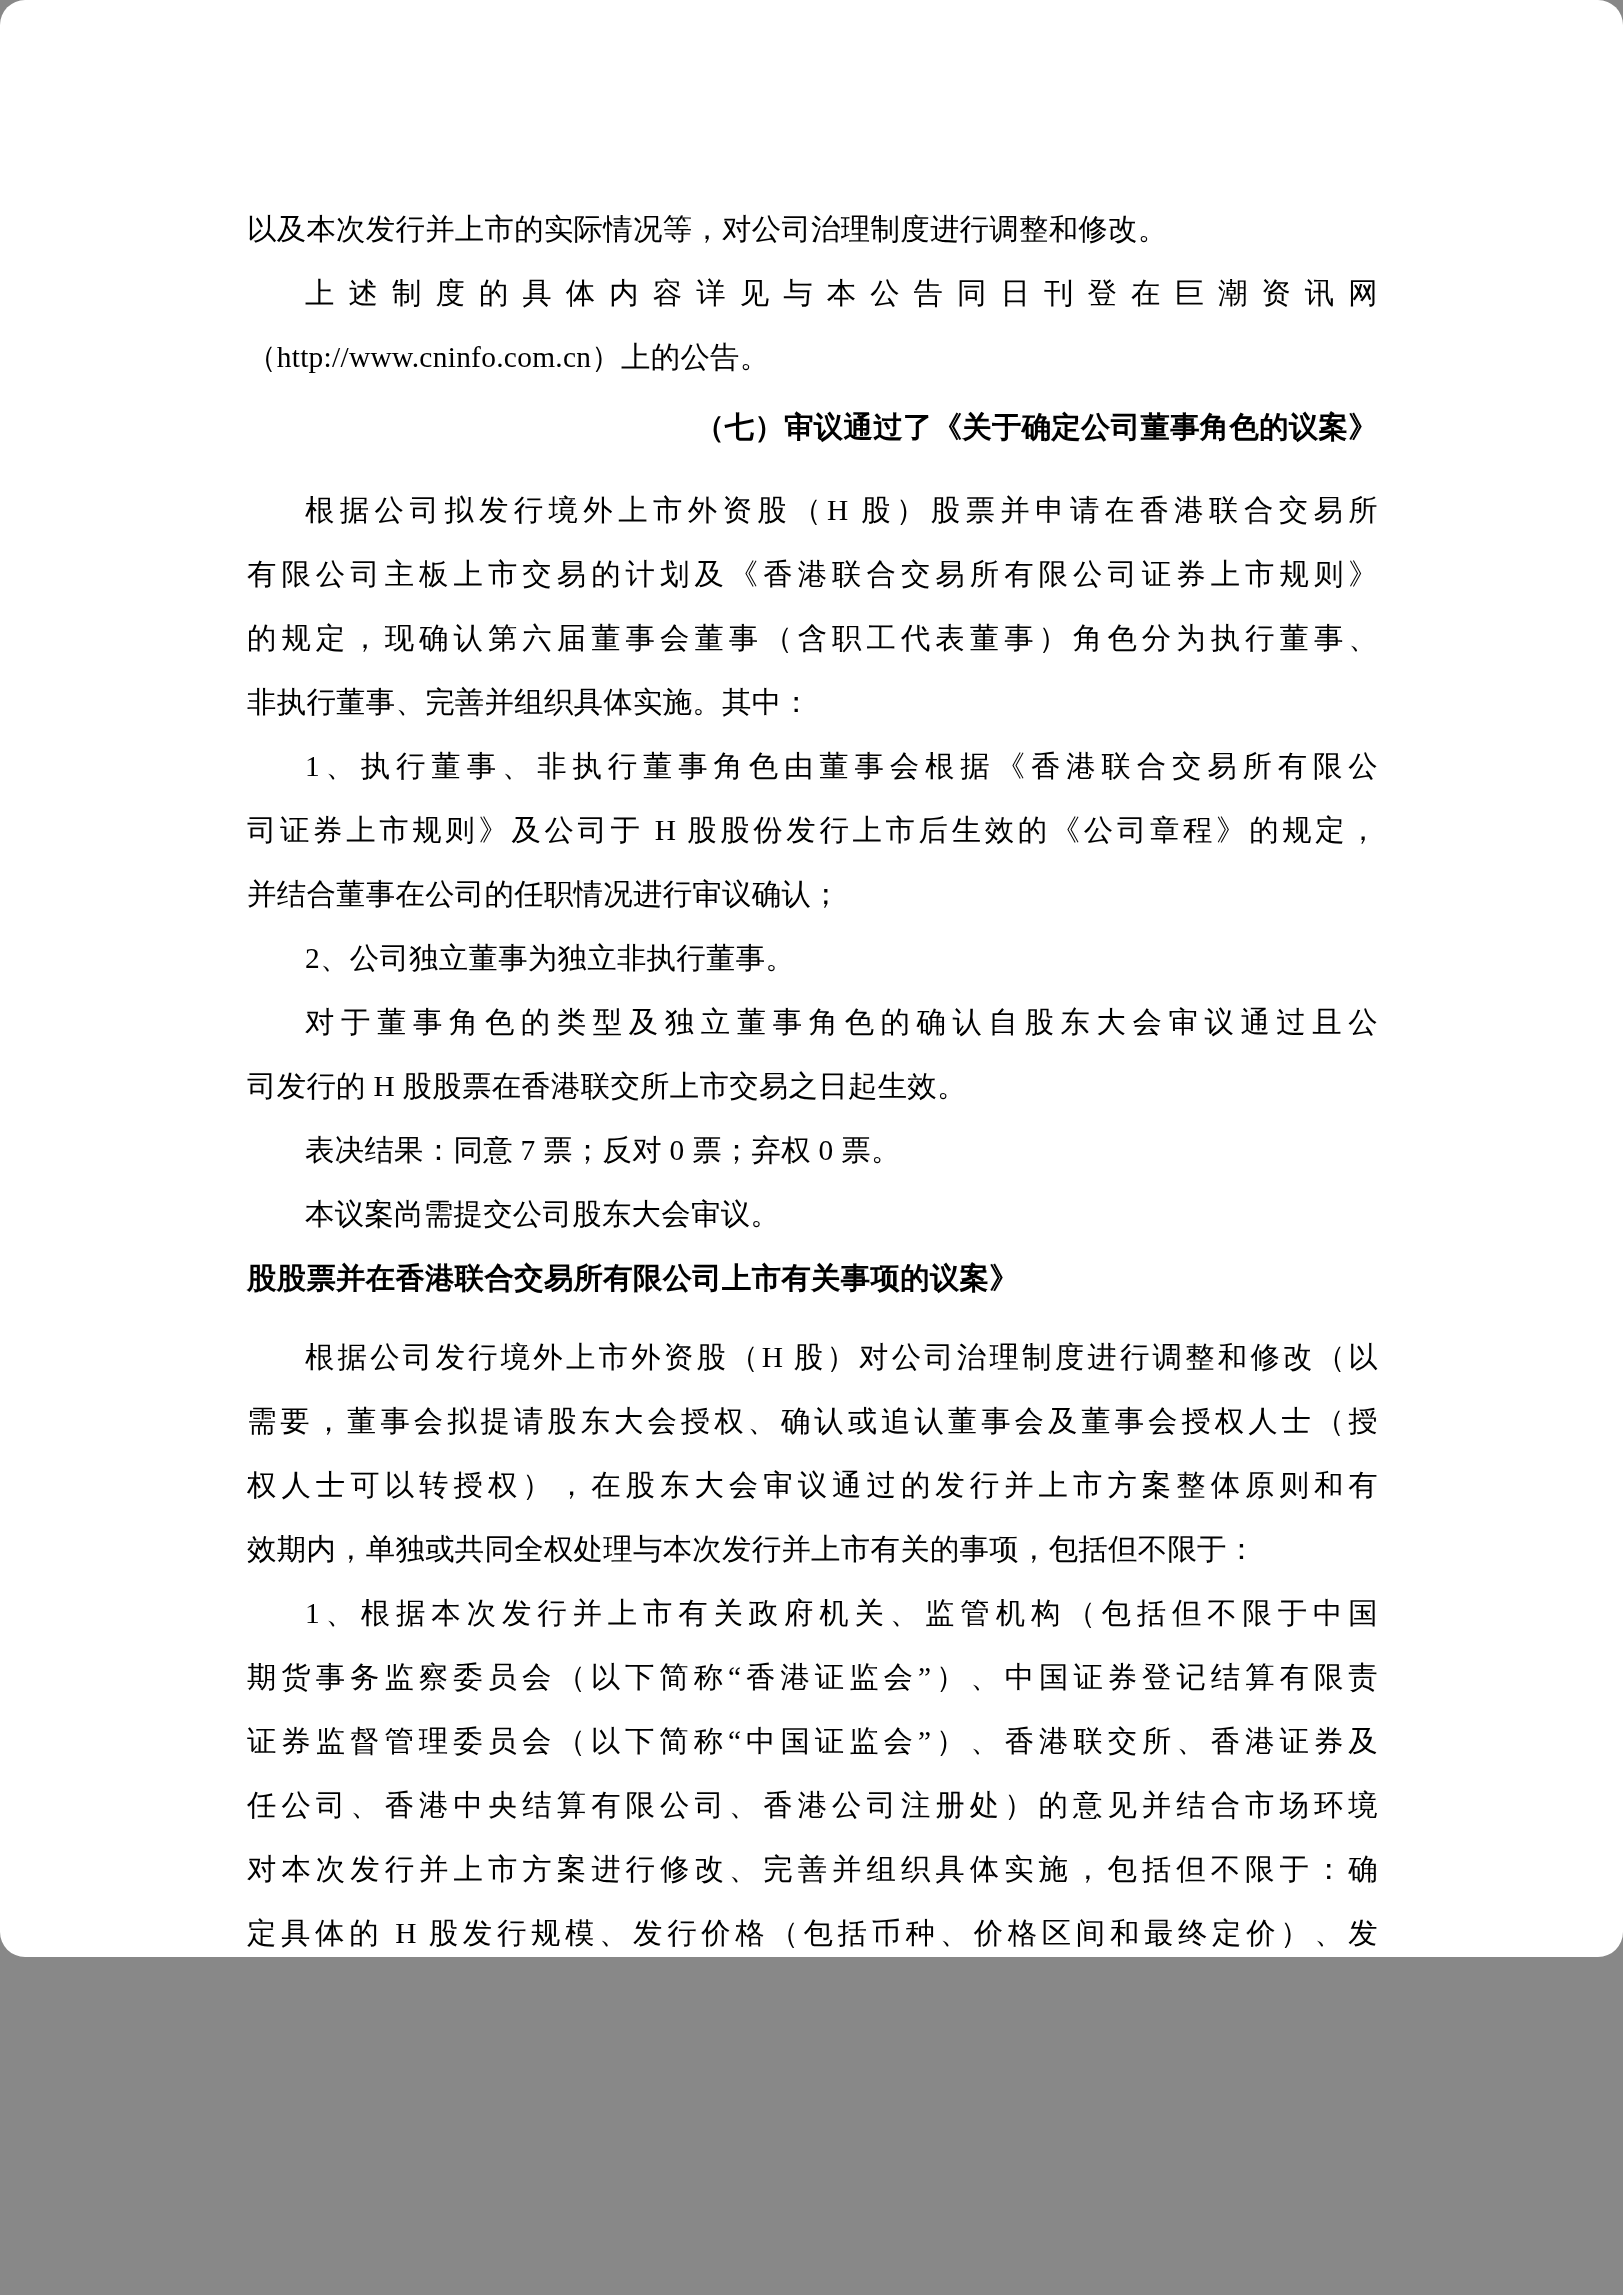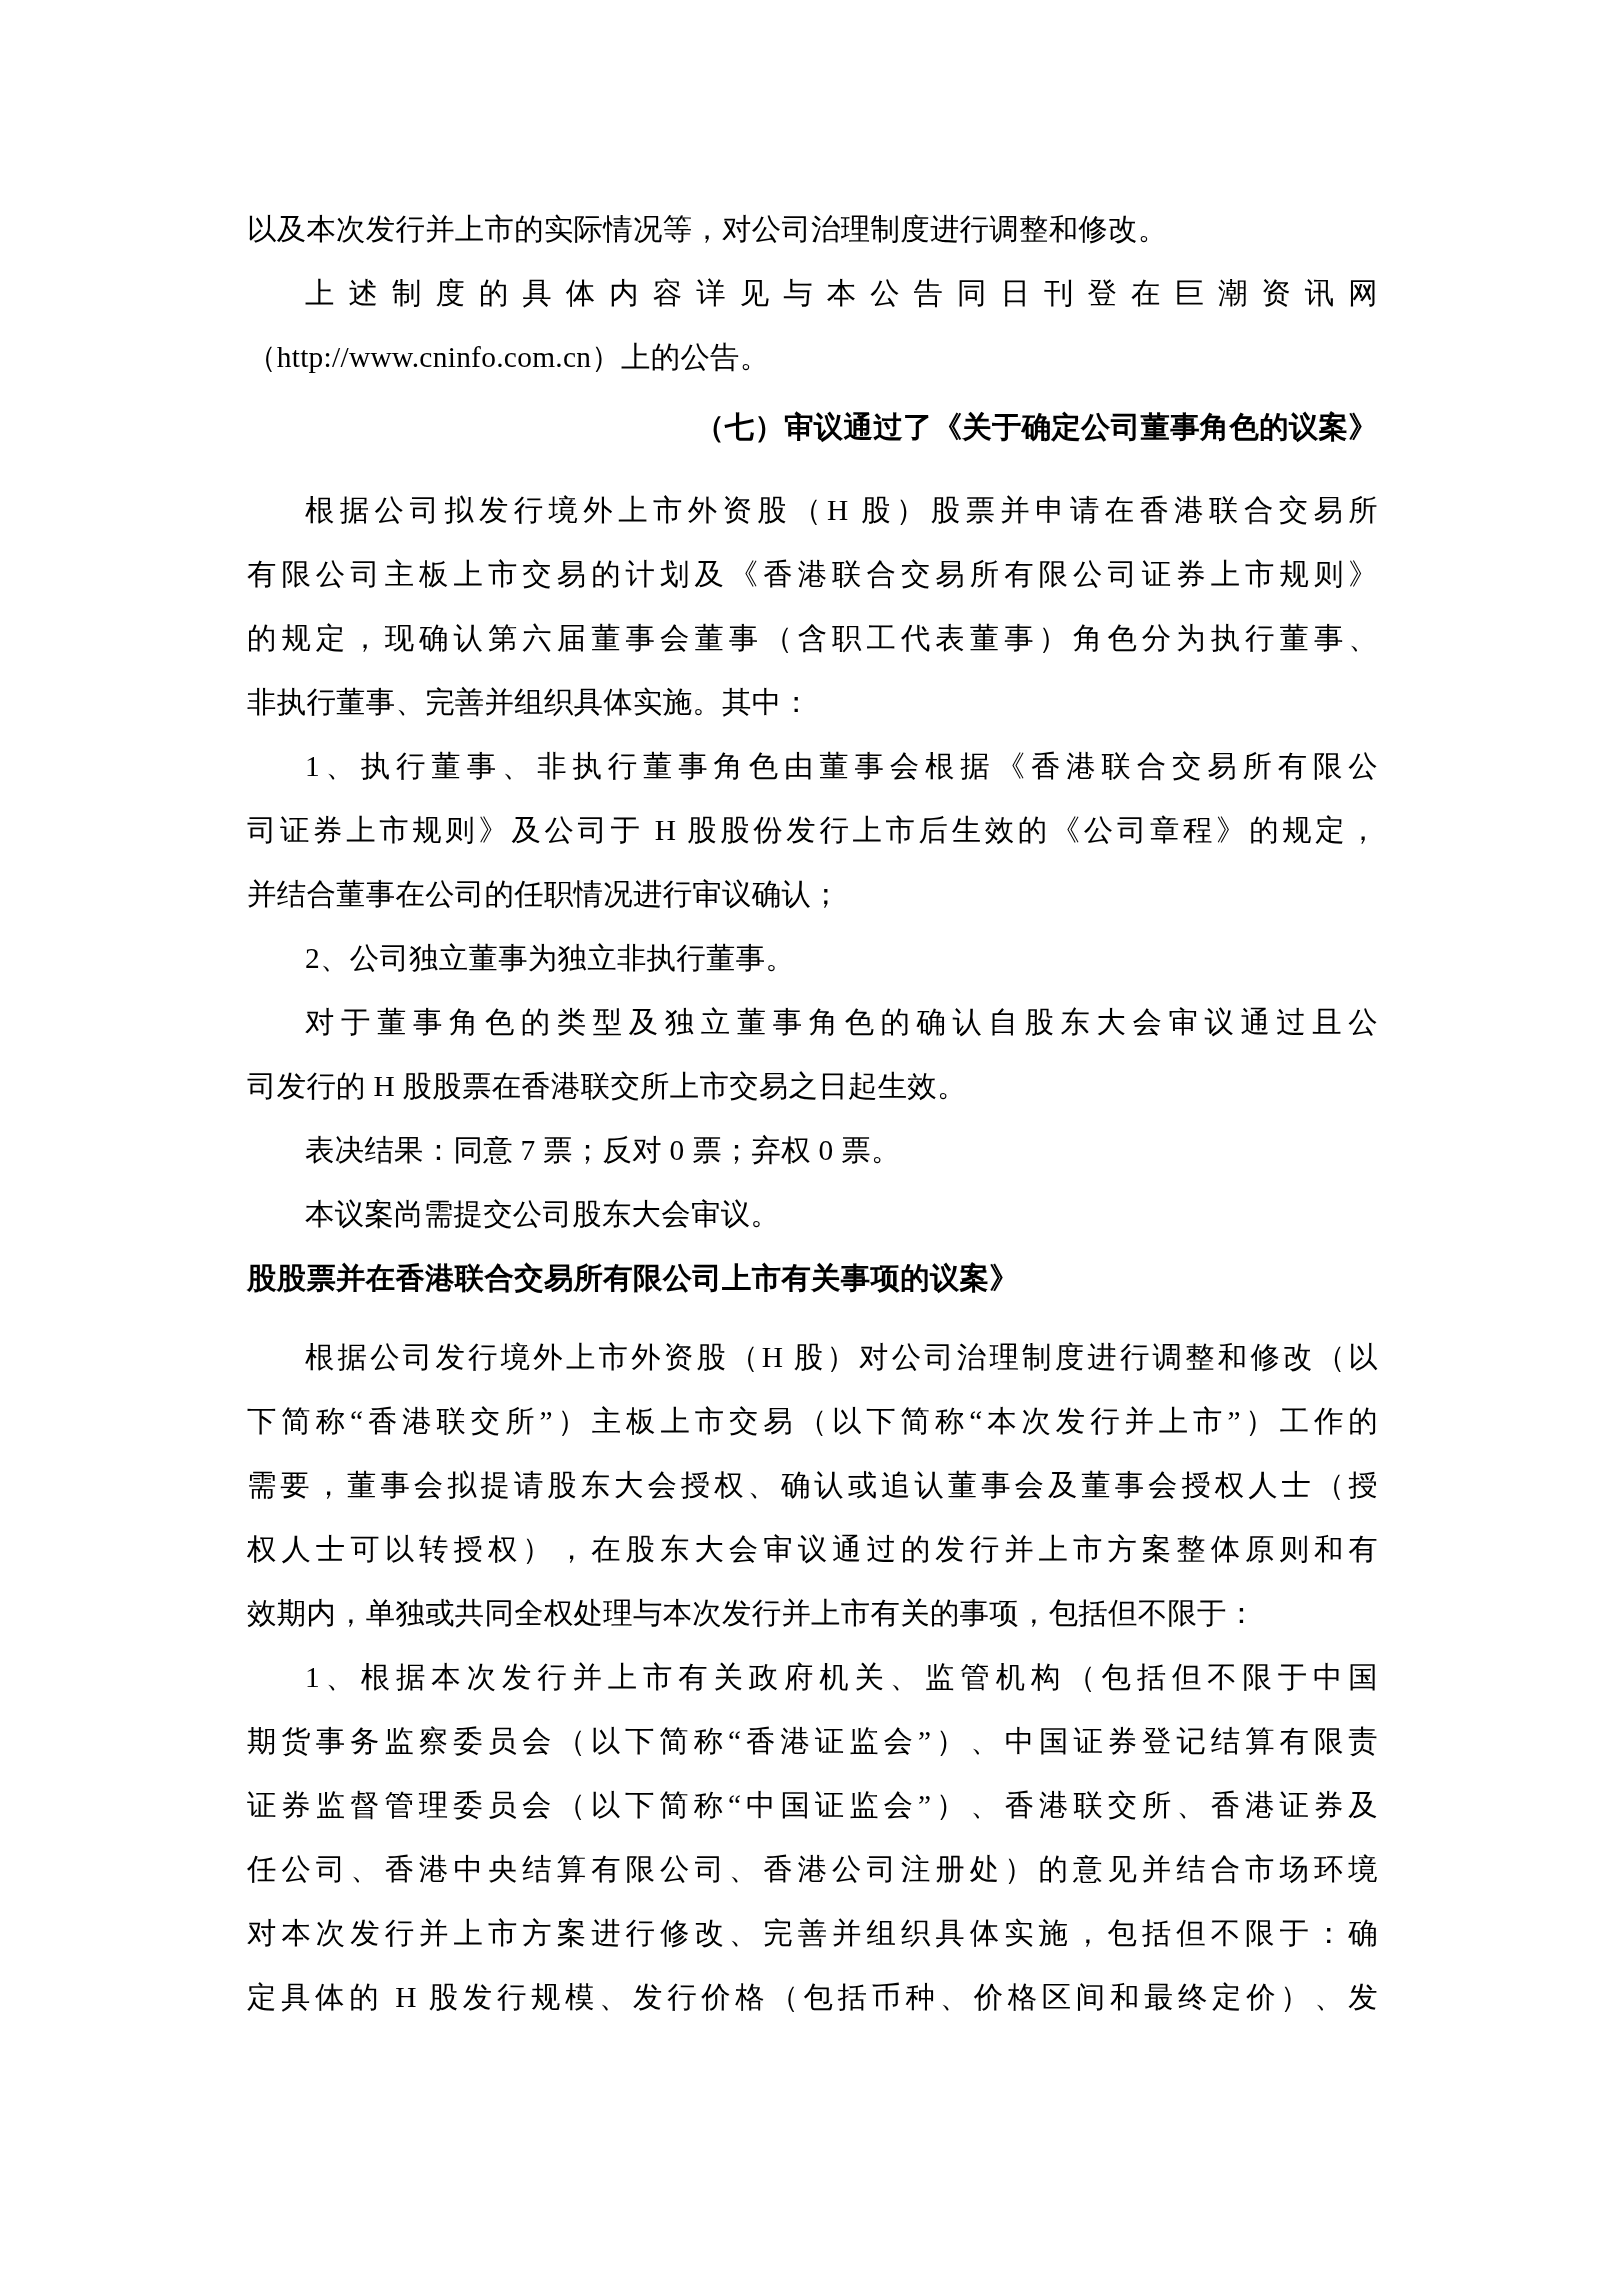--- a/index.html
+++ b/index.html
@@ -1,23 +1,24 @@
 <!DOCTYPE html>
 <html style="font-size:10.5px"><head>
 <meta charset="utf-8">
 <style>
   html, body { margin: 0; padding: 0; background: #888; }
   .page {
     position: relative;
     width: 1623px;
-    height: 2295px;
+    height: 1957px;
     background: #ffffff;
     font-family: "Liberation Serif", "DejaVu Serif", serif;
     color: #000000;
     overflow: hidden;
+    border-radius: 25px;
   }
   .content {
     position: absolute;
     left: 247px;
     top: 197px;
     width: 1131px;
   }
   .ln {
     height: 64px;
     line-height: 64px;
@@ -56,21 +57,20 @@
 
     <div class="ln ind j">对于董事角色的类型及独立董事角色的确认自股东大会审议通过且公</div>
     <div class="ln">司发行的 H 股股票在香港联交所上市交易之日起生效。</div>
 
     <div class="ln ind">表决结果：同意 7 票；反对 0 票；弃权 0 票。</div>
     <div class="ln ind">本议案尚需提交公司股东大会审议。</div>
 
     <div class="ln b h8b">股股票并在香港联合交易所有限公司上市有关事项的议案》</div>
 
     <div class="ln ind j">根据公司发行境外上市外资股（H 股）对公司治理制度进行调整和修改（以</div>
-    <div class="ln j">下简称“香港联交所”）主板上市交易（以下简称“本次发行并上市”）工作的</div>
     <div class="ln j">需要，董事会拟提请股东大会授权、确认或追认董事会及董事会授权人士（授</div>
     <div class="ln j">权人士可以转授权），在股东大会审议通过的发行并上市方案整体原则和有</div>
     <div class="ln">效期内，单独或共同全权处理与本次发行并上市有关的事项，包括但不限于：</div>
 
     <div class="ln ind j">1、根据本次发行并上市有关政府机关、监管机构（包括但不限于中国</div>
     <div class="ln j">期货事务监察委员会（以下简称“香港证监会”）、中国证券登记结算有限责</div>
     <div class="ln j">证券监督管理委员会（以下简称“中国证监会”）、香港联交所、香港证券及</div>
     <div class="ln j">任公司、香港中央结算有限公司、香港公司注册处）的意见并结合市场环境</div>
     <div class="ln j">对本次发行并上市方案进行修改、完善并组织具体实施，包括但不限于：确</div>
     <div class="ln j">定具体的 H 股发行规模、发行价格（包括币种、价格区间和最终定价）、发</div>

